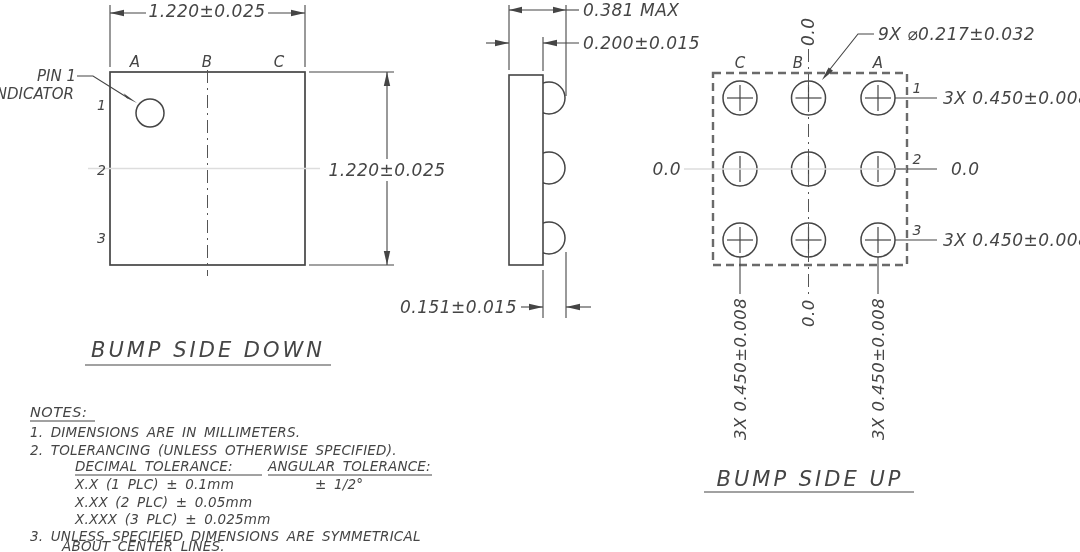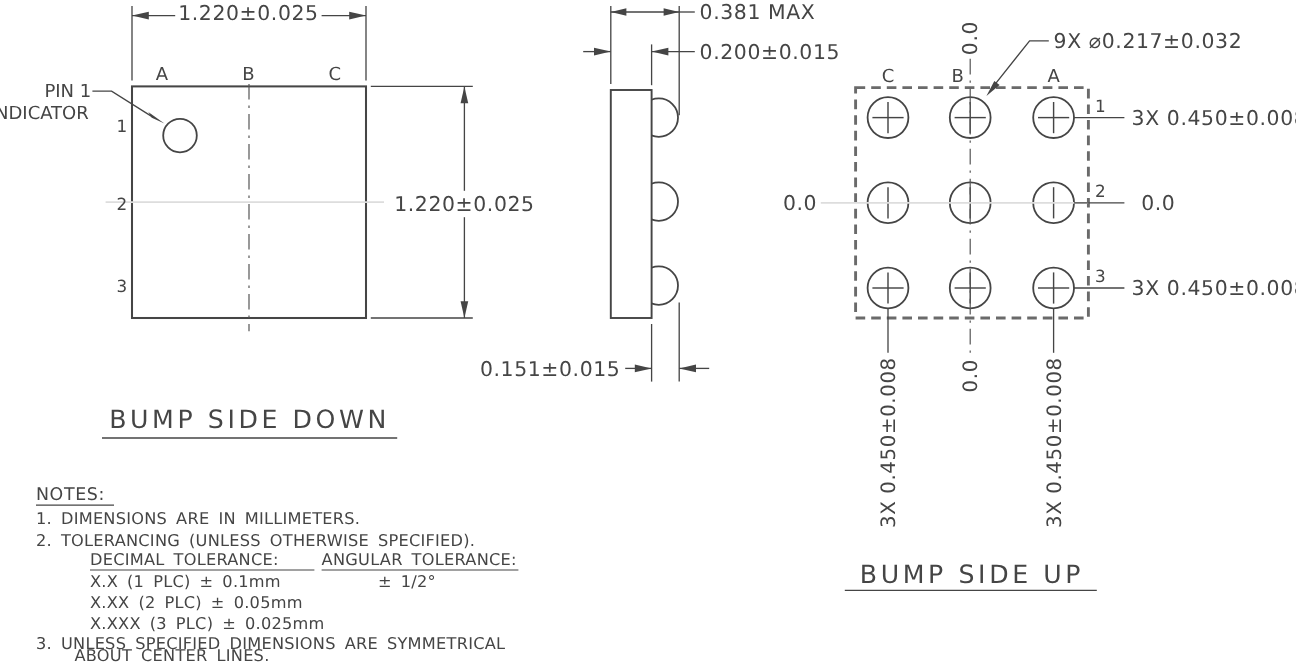--- a/index.html
+++ b/index.html
@@ -1,17 +1,17 @@
 <!DOCTYPE html>
 <html><head>
 <meta charset="utf-8">
 <style>
   html,body{margin:0;padding:0;background:#ffffff;}
   #canvas{position:relative;width:1080px;height:552px;background:#ffffff;overflow:hidden;
-          font-family:"DejaVu Sans", "Liberation Sans", sans-serif;}
+          font-family:"DejaVu Sans", "Liberation Sans", sans-serif;font-style:italic;}
   svg{position:absolute;left:0;top:0;}
   svg text{fill:#454545;font-family:"DejaVu Sans","Liberation Sans",sans-serif;}
   .dim{font-size:17px;letter-spacing:0.5px;}
   .dimbig{font-size:17px;letter-spacing:0.5px;}
   .lbl{font-size:15px;}
   .rowlbl{font-size:14px;}
   .viewtitle{font-size:21px;letter-spacing:3px;}
   .note{font-size:13.5px;letter-spacing:0.2px;word-spacing:3px;}
   .notehead{font-size:14.5px;letter-spacing:0.5px;}
   .vert{font-size:16.5px;letter-spacing:0.5px;}

